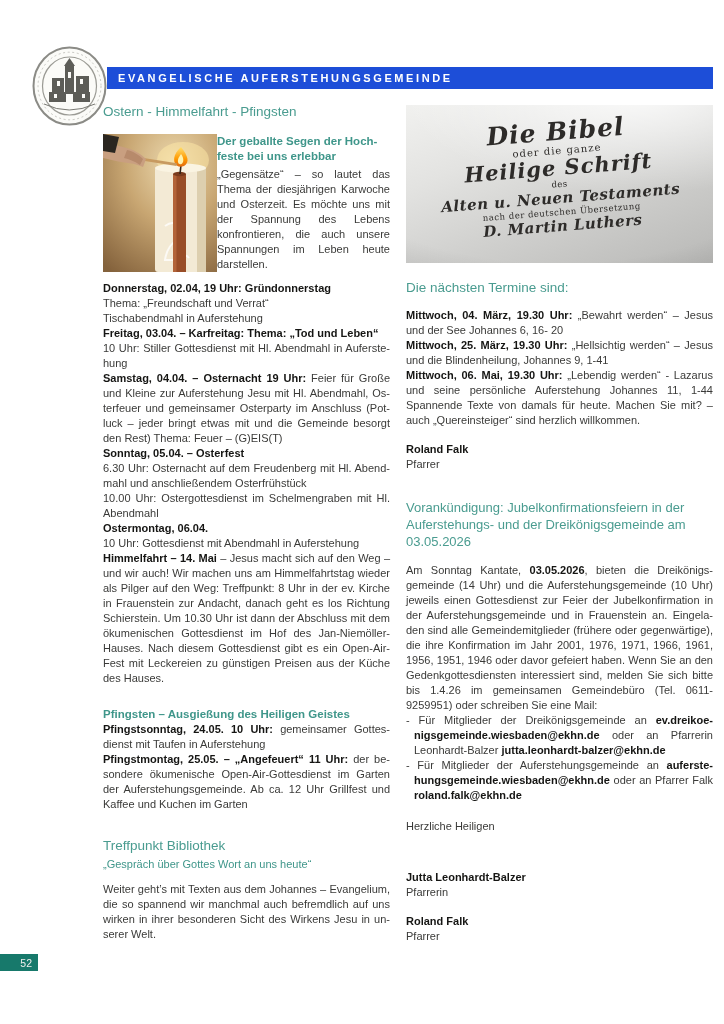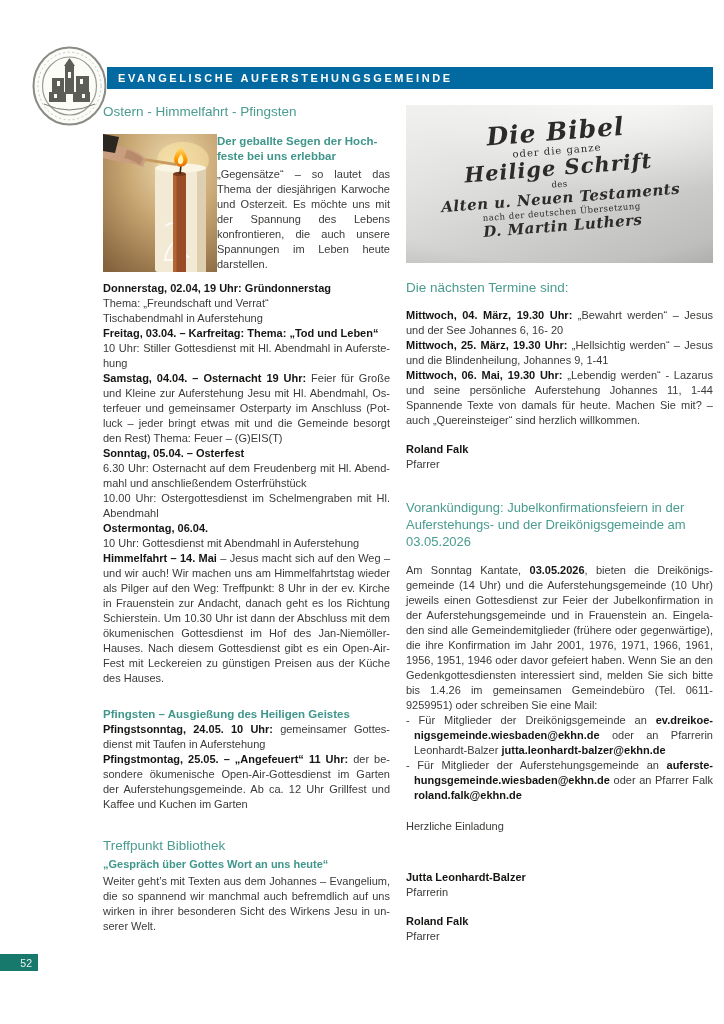--- a/index.html
+++ b/index.html
@@ -3,21 +3,21 @@
 <meta charset="utf-8">
 <style>
   *{margin:0;padding:0;box-sizing:border-box}
   html,body{background:#ffffff}
   .page{position:relative;width:724px;height:1024px;background:#fff;
         font-family:"Liberation Sans",sans-serif;color:#3a3a38;overflow:hidden}
 
   
   .seal{position:absolute;left:32px;top:46px;width:75px;height:80px}
   .banner{position:absolute;left:107px;top:67px;width:606px;height:22px;
-          background:#0369a1;color:#fff;display:flex;align-items:center;
+          background:#1d4ed8;color:#fff;display:flex;align-items:center;
           padding-left:11px;font-size:11px;font-weight:bold;letter-spacing:2.6px}
 
   
   .col-left{position:absolute;left:103px;top:104px;width:287px}
   .col-right{position:absolute;left:406px;top:105px;width:307px}
 
   .teal-title{font-size:13.5px;font-weight:normal;color:#4a9c90;line-height:16px}
   .teal-bold{font-size:11.5px;font-weight:bold;color:#3f968a;line-height:15px}
 
   .body-p{font-size:11px;line-height:15px;text-align:justify;color:#3a3a38}
@@ -28,21 +28,21 @@
   .intro-row{display:flex;gap:0;margin-top:14px;margin-bottom:9px}
   .candle-photo{width:114px;height:138px;flex:none}
   .intro-text{flex:1}
   .intro-text .teal-bold{margin-bottom:3px}
 
   .events{margin-top:0}
   .events p{margin:0}
 
   .sect-gap{margin-top:21px}
   .treff-title{margin-top:26px;margin-bottom:3px}
-  .treff-sub{font-size:11px;font-weight:bold;color:#3f968a;line-height:15px;margin-bottom:2px}
+  .treff-sub{font-size:11px;font-weight:normal;color:#3f968a;line-height:15px;margin-bottom:10px}
 
   
   .bible-photo{position:relative;width:307px;height:158px;overflow:hidden;
     background:
       radial-gradient(140% 120% at 75% -10%, rgba(255,255,255,.85), rgba(255,255,255,0) 55%),
       linear-gradient(158deg,#f1f1ef 0%,#e3e3e1 30%,#cfcfcd 62%,#b9b9b7 100%)}
   .bible-photo::after{content:"";position:absolute;inset:0;
       background:radial-gradient(120% 100% at 50% 40%, rgba(0,0,0,0) 60%, rgba(0,0,0,.18) 100%)}
   .bible-text{position:absolute;left:10px;top:14px;width:286px;text-align:center;
       transform:rotate(-4.5deg);color:#2d2b29;font-family:"DejaVu Serif",serif}
@@ -188,21 +188,21 @@
       <p class="sig-name">Roland Falk</p>
       <p class="sig-role">Pfarrer</p>
     </div>
 
     <h2 class="teal-title announce-title">Vorankündigung: Jubelkonfirmationsfeiern in der Auferstehungs- und der Dreikönigsgemeinde am 03.05.2026</h2>
 
     <p class="body-p"><span>Am Sonntag Kantate, </span><b>03.05.2026</b><span>, bieten die Dreikönigs­gemeinde (14 Uhr) und die Auferstehungsgemeinde (10 Uhr) jeweils einen Gottesdienst zur Feier der Jubelkonfirmation in der Auferstehungsgemeinde und in Frauenstein an. Eingela­den sind alle Gemeindemitglieder (frühere oder gegenwär­tige), die ihre Konfirmation im Jahr 2001, 1976, 1971, 1966, 1961, 1956, 1951, 1946 oder davor gefeiert haben. Wenn Sie an den Gedenkgottesdiensten interessiert sind, melden Sie sich bitte bis 1.4.26 im gemeinsamen Gemeindebüro (Tel. 0611-9259951) oder schreiben Sie eine Mail:</span></p>
     <p class="body-p hang"><span>- Für Mitglieder der Dreikönigsgemeinde an </span><b>ev.dreikoe­nigsgemeinde.wiesbaden@ekhn.de</b><span> oder an Pfarrerin Leonhardt-Balzer </span><b>jutta.leonhardt-balzer@ekhn.de</b></p>
     <p class="body-p hang"><span>- Für Mitglieder der Auferstehungsgemeinde an </span><b>auferste­hungsgemeinde.wiesbaden@ekhn.de</b><span> oder an Pfarrer Falk </span><b>roland.falk@ekhn.de</b></p>
 
-    <p class="closing">Herzliche Einladung</p>
+    <p class="closing">Herzliche Heiligen</p>
 
     <div class="sig2">
       <p class="sig-name">Jutta Leonhardt-Balzer</p>
       <p class="sig-role">Pfarrerin</p>
     </div>
     <div class="sig3">
       <p class="sig-name">Roland Falk</p>
       <p class="sig-role">Pfarrer</p>
     </div>
   </div>

